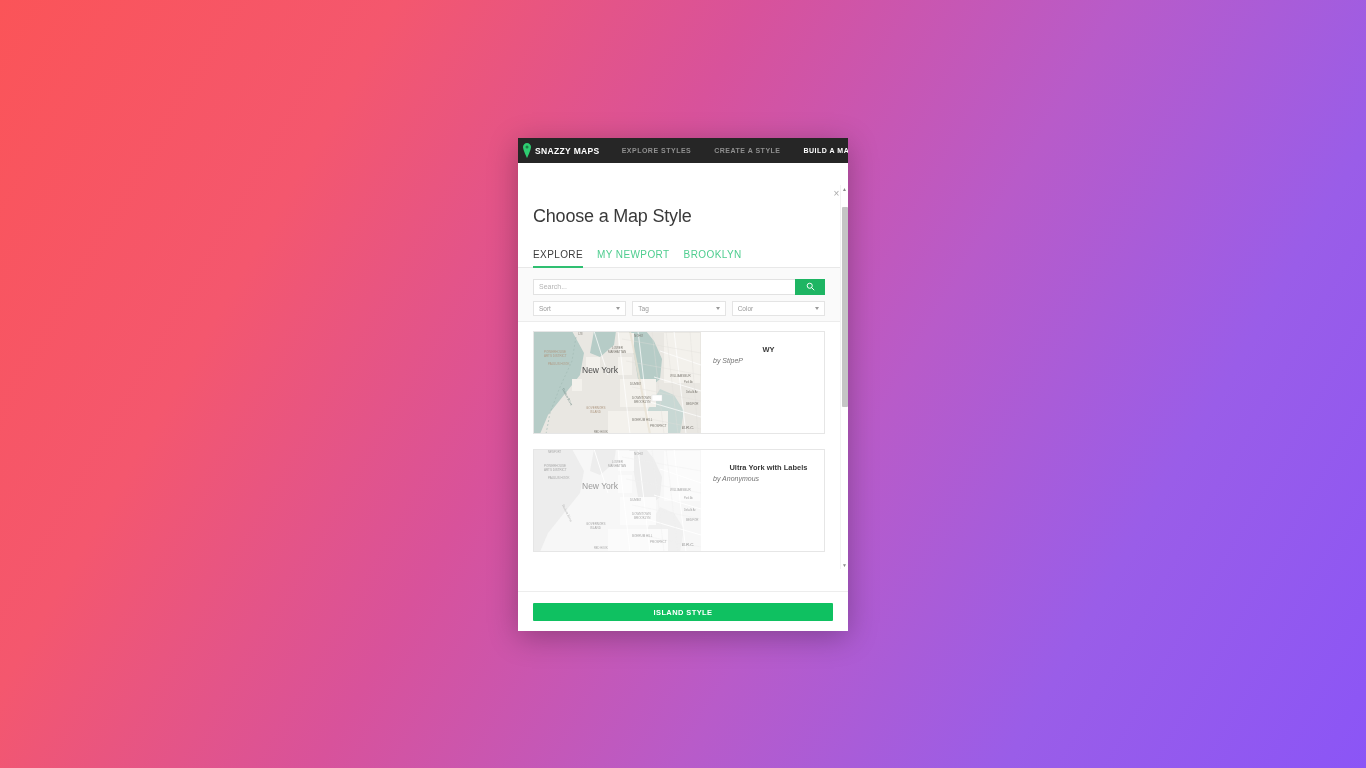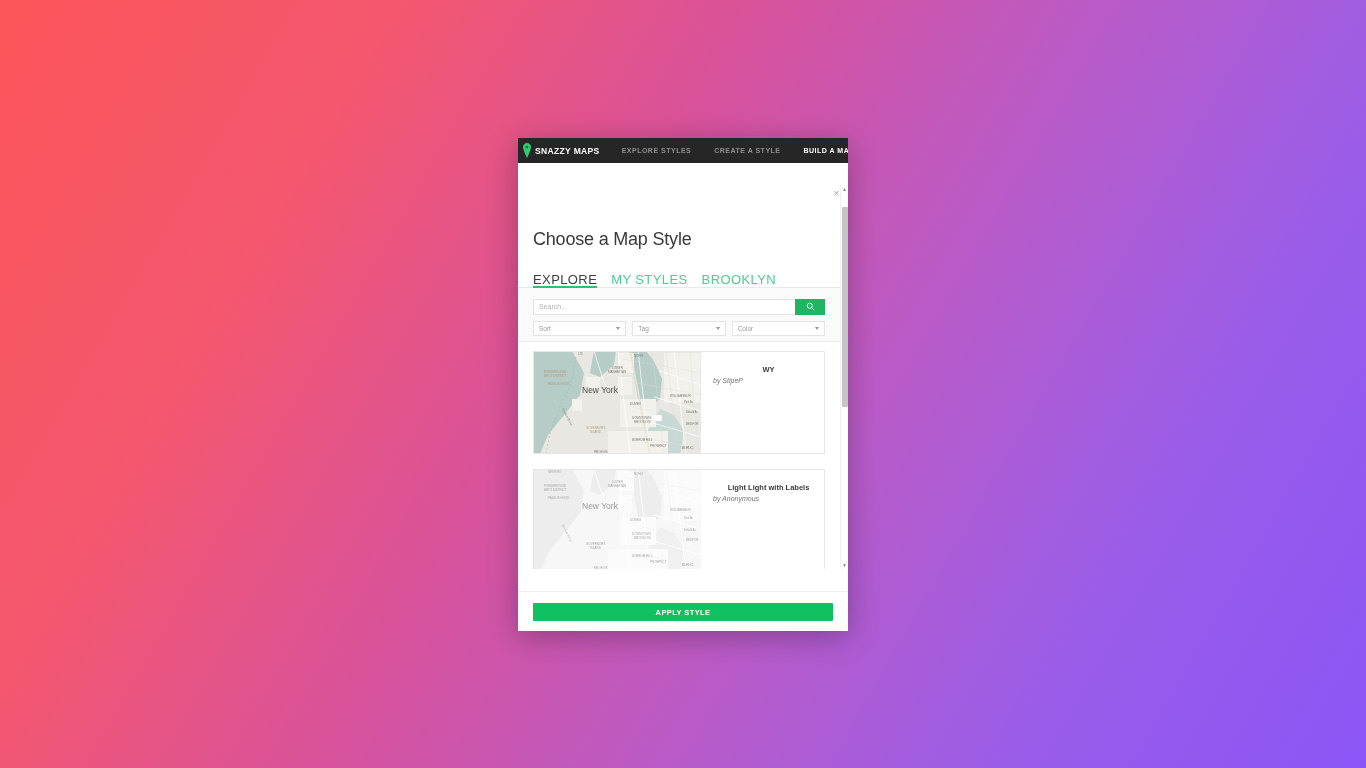--- a/index.html
+++ b/index.html
@@ -100,21 +100,20 @@
     padding: 22px 15px 0 15px;
     flex: 0 0 auto;
     position: relative;
   }
   .modal-title {
     font-size: 18px;
     color: #3a3a3a;
     font-weight: normal;
     letter-spacing: -0.2px;
     line-height: 1.1;
-    margin-top: 23px;
   }
   .close-btn {
     position: absolute;
     right: -3px;
     top: 2px;
     width: 13px;
     height: 13px;
     color: #aaaaaa;
     font-size: 10px;
     line-height: 13px;
@@ -127,22 +126,23 @@
 
   .tabs-row {
     display: flex;
     gap: 14px;
     padding: 0 15px;
     margin-top: 22px;
     border-bottom: 1px solid #e8e8e8;
     flex: 0 0 auto;
   }
   .tab {
-    font-size: 13px;
+    font-size: 10px;
     letter-spacing: 0.4px;
+    padding-bottom: 7px;
     cursor: pointer;
     position: relative;
     white-space: nowrap;
   }
   .tab.active {
     color: #3c3c3c;
   }
   .tab.active::after {
     content: "";
     position: absolute;
@@ -332,21 +332,21 @@
 
     <div class="modal-scroll">
 
       <div class="modal-header">
         <h1 class="modal-title">Choose a Map Style</h1>
         <button class="close-btn">×</button>
       </div>
 
       <div class="tabs-row">
         <span class="tab active">EXPLORE</span>
-        <span class="tab inactive">MY STYLES</span>
+        <span class="tab inactive">MY NEWPORT</span>
         <span class="tab inactive">BROOKLYN</span>
       </div>
 
       <div class="filter-bar">
         <div class="search-row">
           <input class="search-input" type="text" placeholder="Search..." style="">
           <button class="search-btn">
             <span>
               <svg width="9" height="9" viewBox="0 0 12 12">
                 <circle cx="5" cy="5" r="3.4" fill="none" stroke="#ffffff" stroke-width="1.3"></circle>
@@ -500,33 +500,33 @@
                 <text x="116" y="94" font-size="3">PROSPECT</text>
                 <text x="148" y="97" font-size="4.2" font-style="italic" fill="#909090">B.R.C.</text>
                 <text x="60" y="100" font-size="2.6">RED HOOK</text>
                 <text x="14" y="4" font-size="2.6">NEWPORT</text>
               </g>
               <text x="28" y="56" font-size="3.4" font-family="Liberation Serif, serif" fill="#b0b0b0" transform="rotate(64 28 56)">Hudson River</text>
               <text x="48" y="40" font-size="8.5" font-family="Liberation Sans, sans-serif" fill="#9a9a9a">New York</text>
             </svg>
           </div>
           <div class="card-info">
-            <div class="card-title">Light Light with Labels</div>
+            <div class="card-title">Ultra York with Labels</div>
             <div class="card-author">by Anonymous</div>
           </div>
         </div>
 
       </div>
     </div>
 
     <div class="scrollbar-track">
       <div class="scroll-arrow up">▲</div>
       <div class="scroll-thumb"></div>
       <div class="scroll-arrow down">▼</div>
     </div>
 
   </div>
 
   <div class="modal-footer">
-    <button class="apply-btn">APPLY STYLE</button>
+    <button class="apply-btn">ISLAND STYLE</button>
   </div>
 
 </div>
 
 </body></html>

